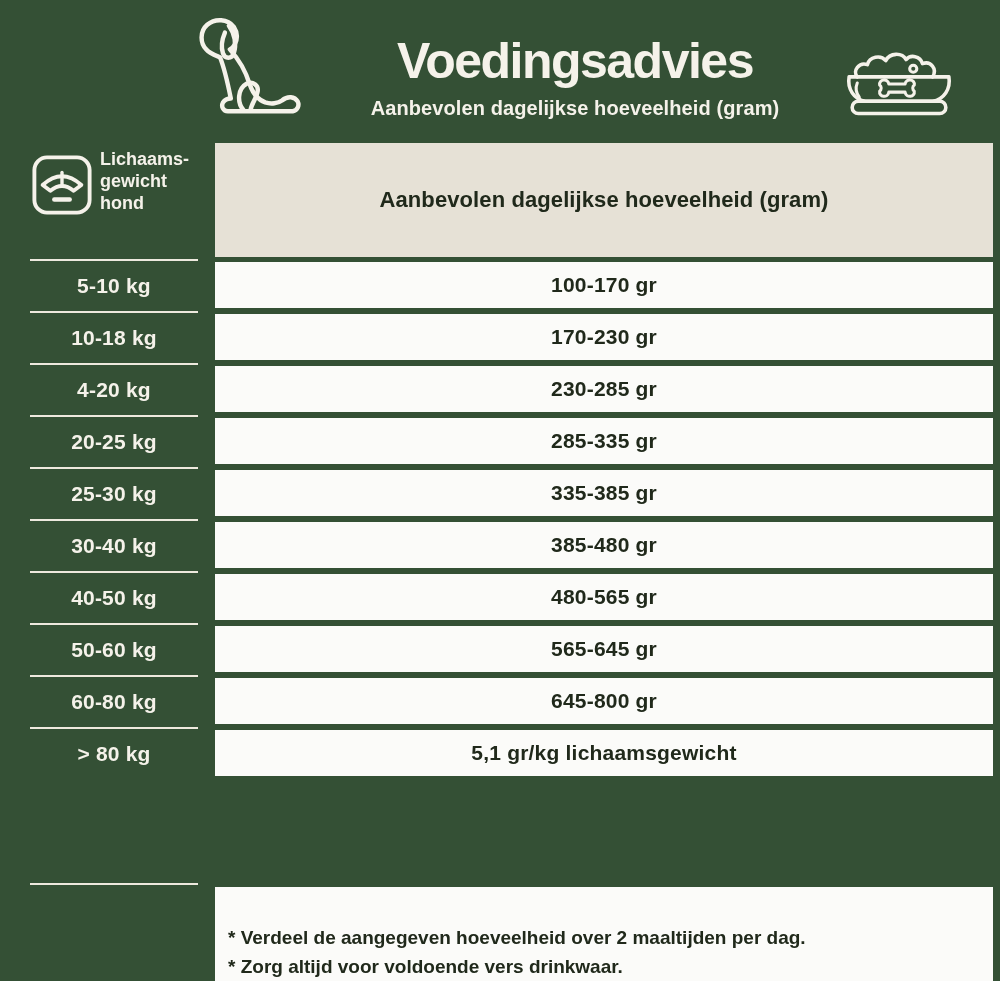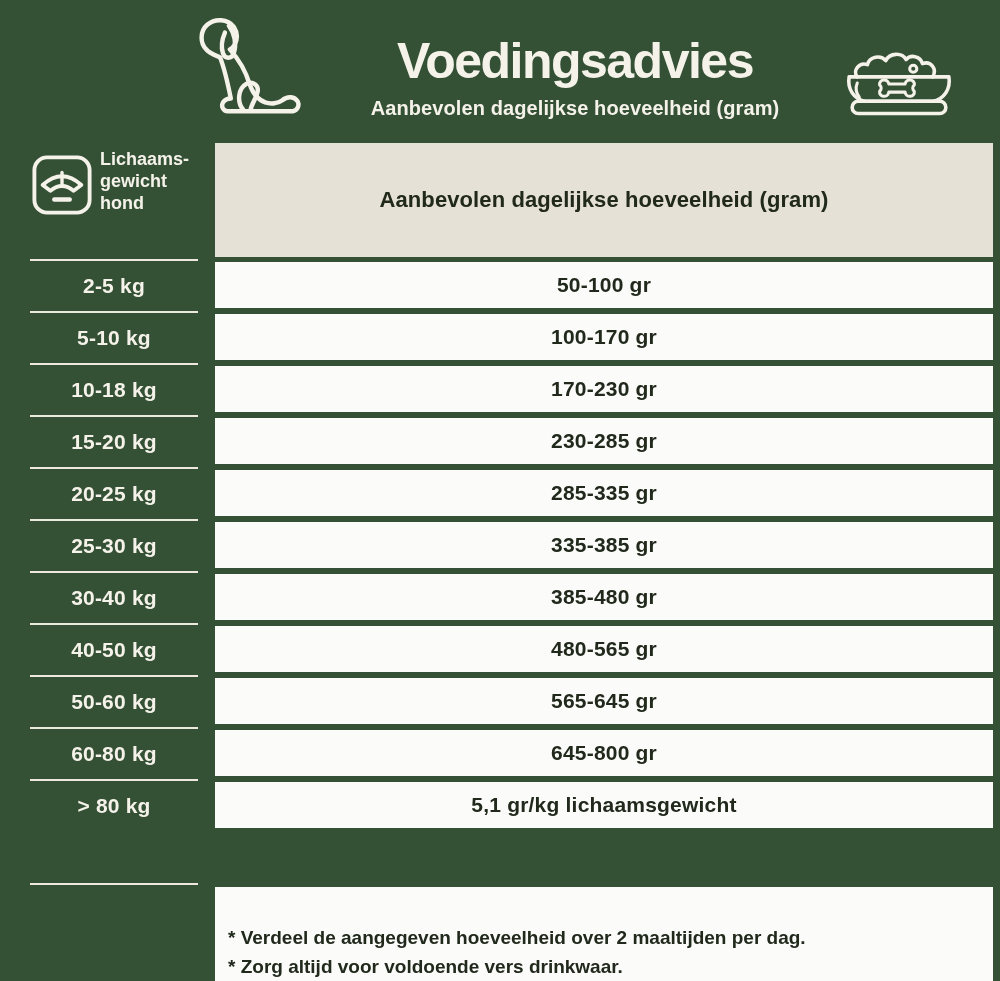--- a/index.html
+++ b/index.html
@@ -117,37 +117,33 @@
     <div>Lichaams-</div>
     <div>gewicht</div>
     <div>hond</div>
   </div>
 
   <div class="amount-header">Aanbevolen dagelijkse hoeveelheid (gram)</div>
 
   <div class="rows">
 
 
-      <div class="trow">
-        <div class="weight-cell">2-5 kg</div>
-        <div class="amount-cell">50-100 gr</div>
-      </div>
 
       <div class="trow">
         <div class="weight-cell">5-10 kg</div>
         <div class="amount-cell">100-170 gr</div>
       </div>
 
       <div class="trow">
         <div class="weight-cell">10-18 kg</div>
         <div class="amount-cell">170-230 gr</div>
       </div>
 
       <div class="trow">
-        <div class="weight-cell">15-20 kg</div>
+        <div class="weight-cell">4-20 kg</div>
         <div class="amount-cell">230-285 gr</div>
       </div>
 
       <div class="trow">
         <div class="weight-cell">20-25 kg</div>
         <div class="amount-cell">285-335 gr</div>
       </div>
 
       <div class="trow">
         <div class="weight-cell">25-30 kg</div>

